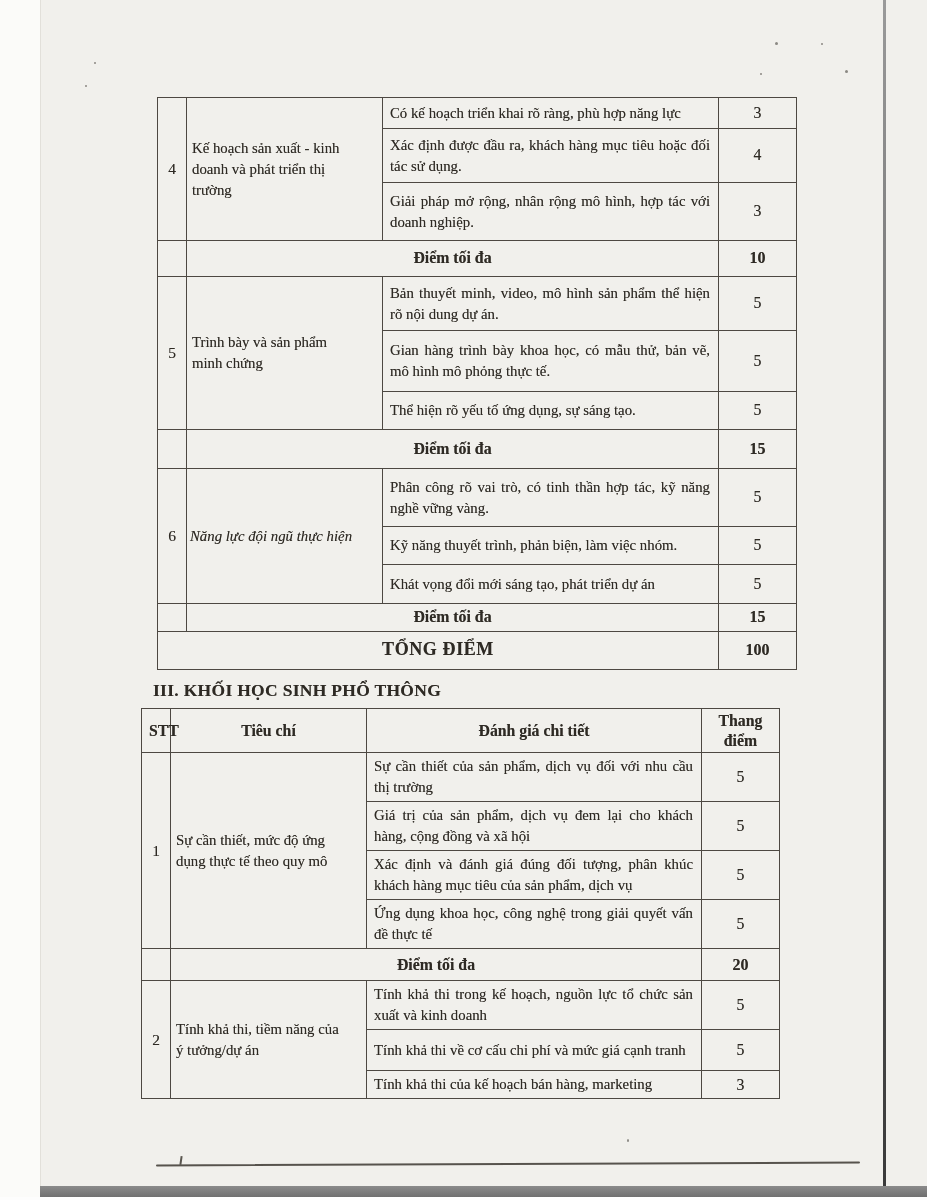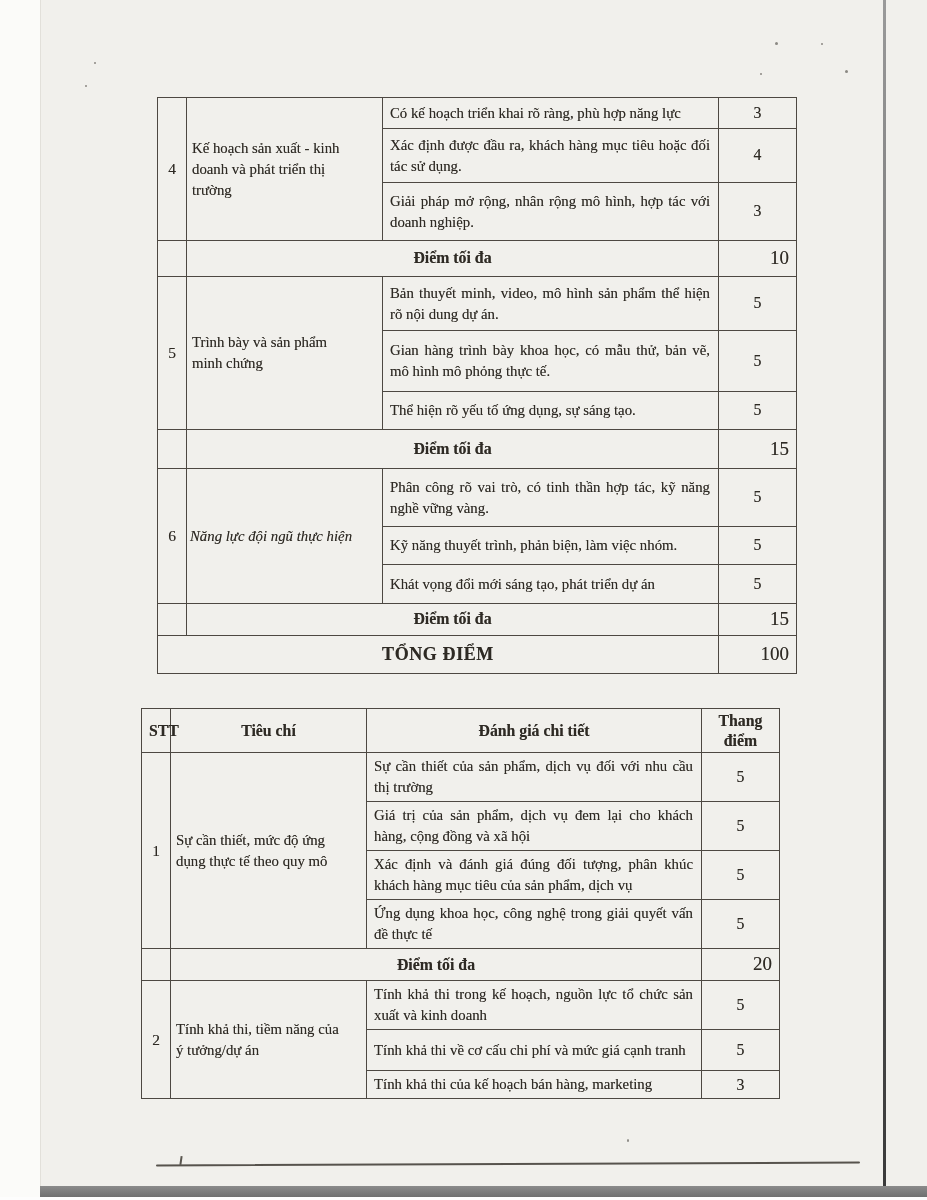--- a/index.html
+++ b/index.html
@@ -29,21 +29,21 @@
   table{border-collapse:collapse;table-layout:fixed;position:absolute;
     font-size:14.8px;line-height:1.42;}
   td{border:1.5px solid #4d4842;vertical-align:middle;padding:2px 7px;
     text-shadow:0 0 .4px rgba(46,42,36,.5);margin-left:16px;}
   td.stt{text-align:center;font-size:15.5px;padding:2px 1px;}
   td.crit{white-space:pre-line;padding:2px 2px 2px 5px;}
   td.crit-tight{white-space:nowrap;padding:2px 0 2px 3px;font-style:italic;}
   td.detail{text-align:justify;padding:3px 8px 3px 7px;}
   td.score{text-align:center;font-size:15.8px;}
   td.maxlabel{text-align:center;font-weight:bold;font-size:15.8px;}
-  td.maxscore{text-align:right;font-weight:normal;font-size:19px;}
+  td.maxscore{text-align:center;font-weight:bold;font-size:16px;}
   td.totallabel{text-align:center;font-weight:bold;font-size:18px;letter-spacing:.6px;}
   td.hdr{text-align:center;font-weight:bold;font-size:15.8px;line-height:1.25;}
   #table1{left:157px;top:97px;width:639px;}
   #table2{left:141px;top:708px;width:638px;}
   .section-heading{position:absolute;left:153px;top:680px;font-weight:bold;
     font-size:17.5px;letter-spacing:.3px;text-shadow:0 0 .4px rgba(46,42,36,.5);}
 </style>
 </head>
 <body>
 
@@ -123,20 +123,21 @@
         <td class="maxscore">15</td>
       </tr>
 
       <tr style="height:38px">
         <td class="totallabel" colspan="3">TỔNG ĐIỂM</td>
         <td class="maxscore">100</td>
       </tr>
     </tbody>
   </table>
 
+  <div class="section-heading">III. KHỐI HỌC SINH PHỔ THÔNG</div>
 
   <table id="table2">
     <colgroup>
         <col style="width:29px">
         <col style="width:196px">
         <col style="width:335px">
         <col style="width:78px">
       </colgroup>
     <tbody>
       <tr style="height:35px">

